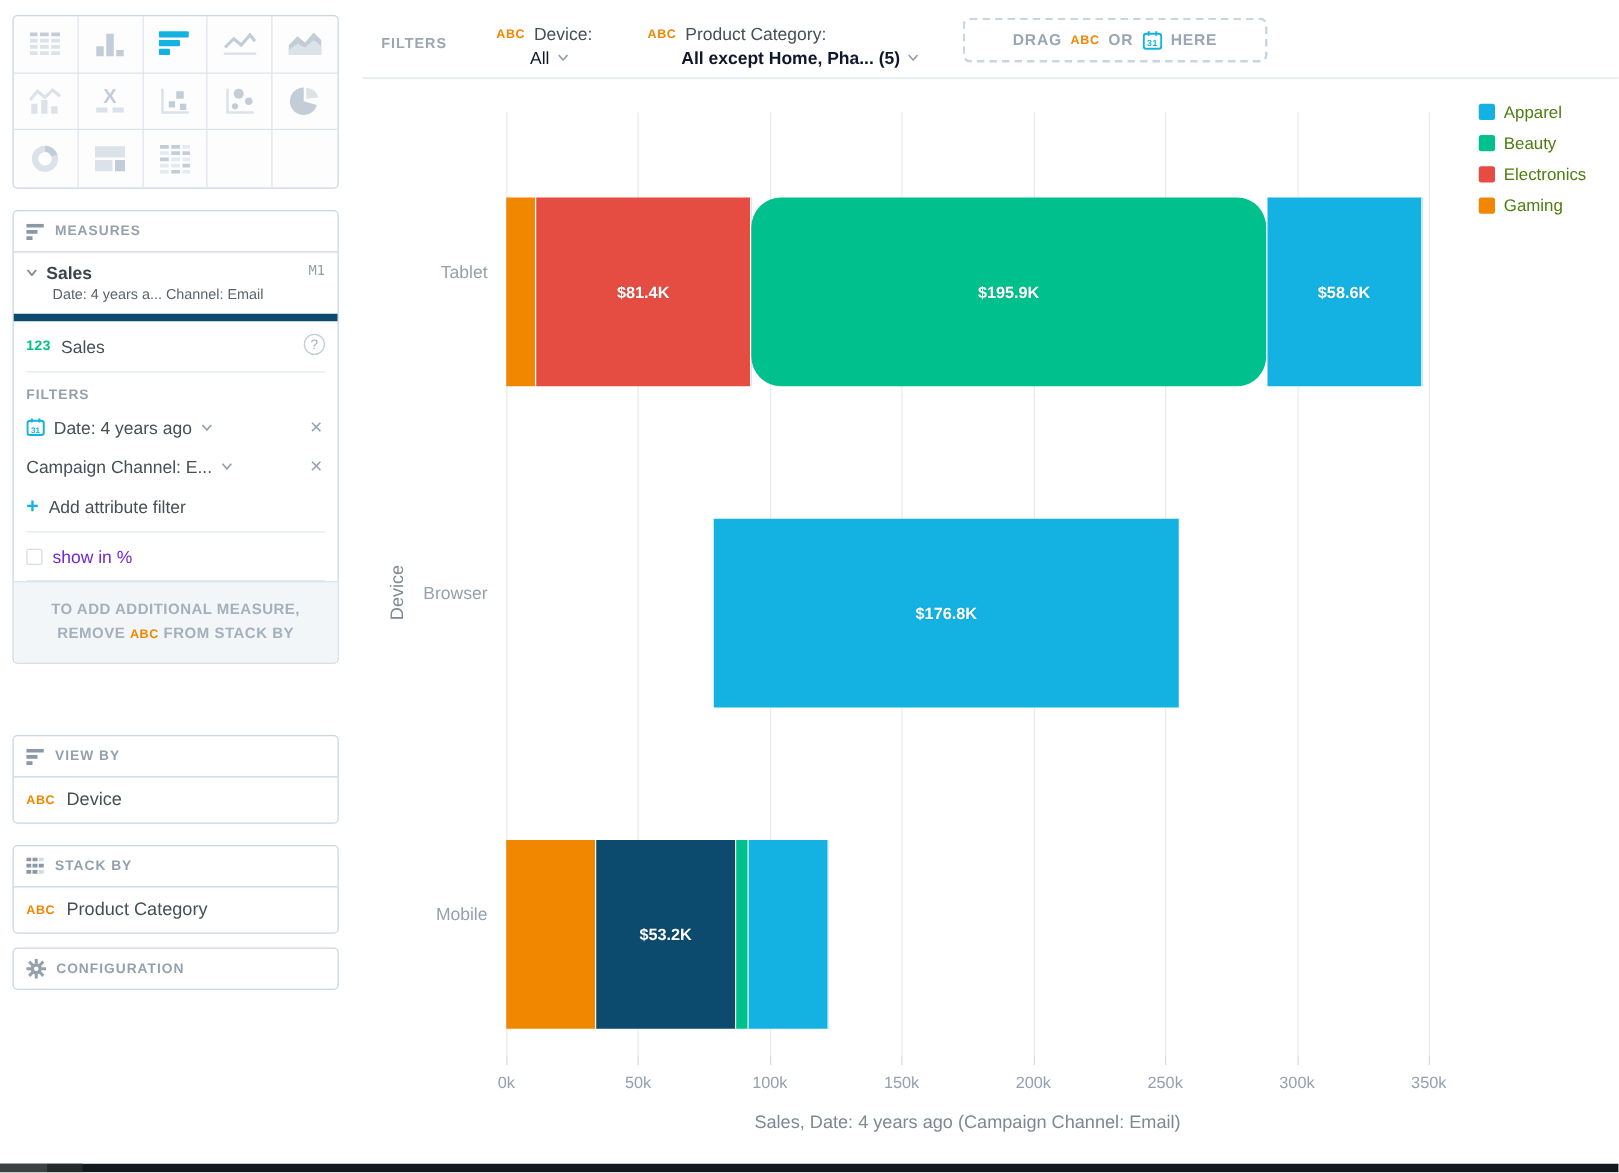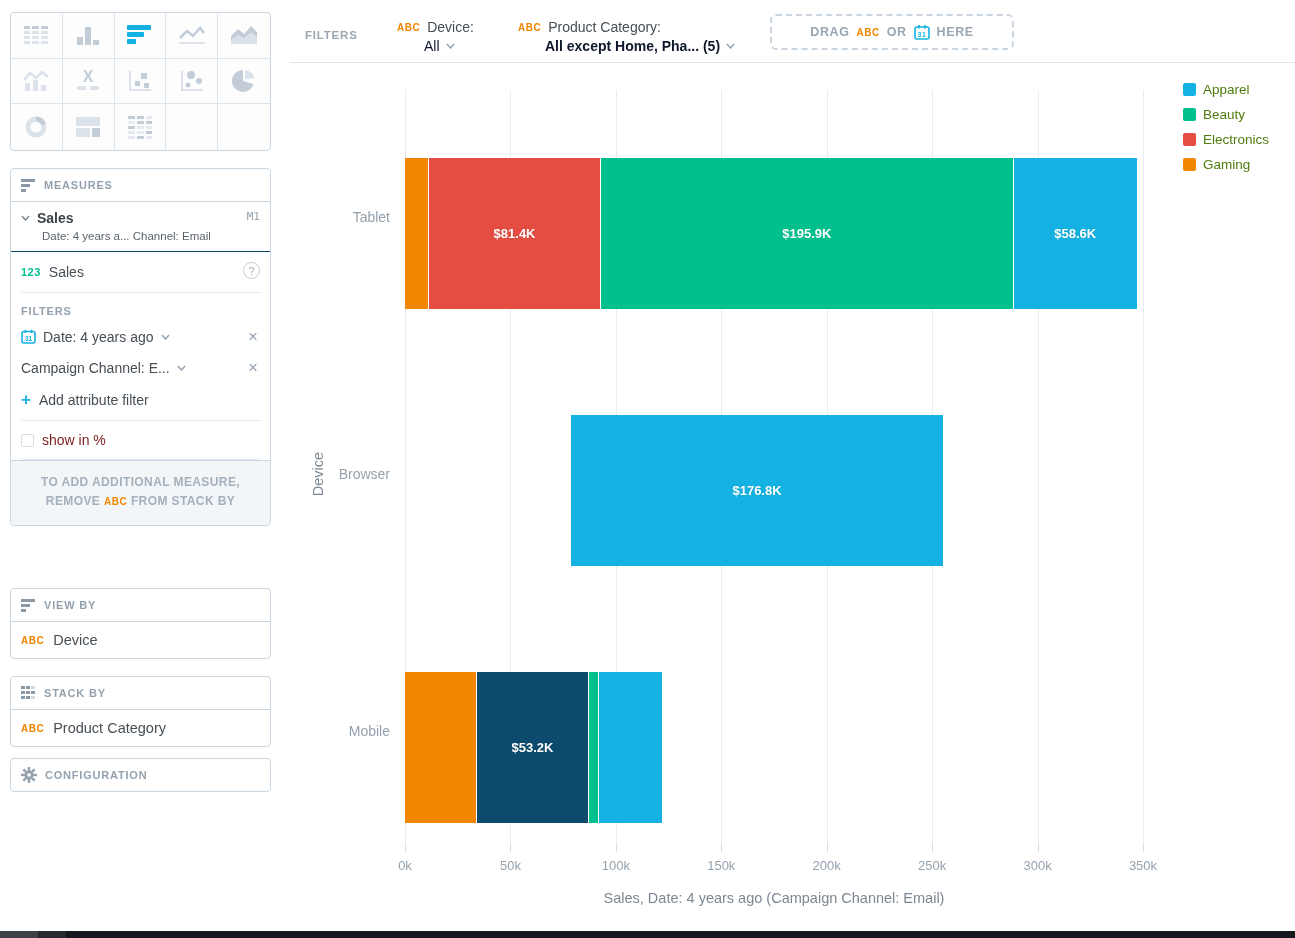--- a/index.html
+++ b/index.html
@@ -16,36 +16,36 @@
   .picker .cell:nth-child(5n) { border-right:none; }
   .picker .cell:nth-child(n+11) { border-bottom:none; }
 
   .card { position:absolute; left:10px; width:261px; border:1px solid #c9d6e2; border-radius:4px; background:#fff; }
   .bucket-header { display:flex; align-items:center; gap:8px; height:32px; padding:0 10px;
             font-size:11px; font-weight:bold; letter-spacing:0.8px; color:#94a1ad; }
   .measure-item { border-top:1px solid #c9d6e2; padding:8px 10px 9px 10px; position:relative; cursor:pointer; }
   .measure-item .m-title { display:flex; align-items:center; gap:7px; font-size:14px; font-weight:bold; color:#3b434b; }
   .measure-item .m-sub { font-size:11.5px; color:#5b636b; margin:4px 0 0 21px; }
   .m-badge { position:absolute; right:10px; top:8px; font-family:"DejaVu Sans Mono", monospace; font-size:11px; color:#94a1ad; }
-  .m-body { border-top:1px solid #0c4a6e; padding:0 10px; }
+  .m-body { border-top:6px solid #0c4a6e; padding:0 10px; }
   .row-123 { display:flex; align-items:center; gap:8px; padding:12px 0 12px 0; font-size:14px; position:relative; }
   .t-123 { color:#00c18d; font-size:11px; font-weight:bold; letter-spacing:0.5px; }
   .q-icon { position:absolute; right:0; top:10px; width:17px; height:17px; border:1px solid #c2ccd5; border-radius:50%;
             color:#a6b1bb; font-size:11px; display:flex; align-items:center; justify-content:center; }
   .hr { border-top:1px solid #e3e9ee; }
   .filters-label { font-size:11px; font-weight:bold; letter-spacing:0.8px; color:#94a1ad; padding:12px 0 4px 0; }
   .f-row { display:flex; align-items:center; gap:7px; padding:7px 0; font-size:14px; color:#464e56; cursor:pointer; }
   .f-row .grow { flex:1; display:flex; align-items:center; gap:7px; min-width:0; }
   .x-btn { color:#98a4af; font-size:17px; line-height:1; cursor:pointer; padding:0 2px; }
   .chev { width:9px; height:6px; flex:0 0 auto; }
   .add-filter { display:flex; align-items:center; gap:8px; padding:8px 0 12px 0; font-size:14px; cursor:pointer; }
   .plus { color:#14b2e2; font-size:17px; font-weight:bold; line-height:1; }
   .cb-row { display:flex; align-items:center; gap:8px; padding:11px 0; font-size:14px; cursor:pointer; }
   .cb { width:13px; height:13px; border:1px solid #bdc7d1; border-radius:2px; background:#fff; flex:0 0 auto; }
-  .cb-row.disabled { color:#7f1d1d; cursor:default; }
+  .cb-row.disabled { color:#6d28d9; cursor:default; }
   .cb-row.disabled .cb { border-color:#d7dde3; }
   .note { border-top:1px solid #c9d6e2; background:#f3f6f8; border-radius:0 0 4px 4px;
           padding:12px 14px 14px; text-align:center; font-size:12px; font-weight:bold; color:#a4b0bb;
           letter-spacing:0.4px; line-height:1.6; }
   .abc { color:#f18600; font-size:10px; font-weight:bold; letter-spacing:0.5px; }
   .bucket-item { border-top:1px solid #c9d6e2; display:flex; align-items:center; gap:9px; padding:10px 10px; font-size:14.5px; cursor:pointer; }
 
   
   .fb-label { position:absolute; left:305px; top:29px; font-size:11.5px; font-weight:bold; letter-spacing:0.8px; color:#9aa6b1; }
   .fb-chip { position:absolute; top:19px; font-size:14px; cursor:pointer; }
@@ -470,21 +470,21 @@
       <div class="tick-label" style="left: 85.7143%;">300k</div>
       <div class="gridline" style="left: 100%;"></div>
       <div class="tickmark" style="left: 100%;"></div>
       <div class="tick-label" style="left: 100%;">350k</div>
       <div class="bar-row" style="top: 68px;">
         <div class="cat-label" style="top: 50.5px;">Tablet</div>
         <div class="seg" style="left: 0%; width: 3.28571%; background: rgb(241, 134, 0);"></div>
         <div class="seg" style="left: 3.28571%; width: 23.2571%; background: rgb(229, 77, 66);">
           <span class="seg-label">$81.4K</span>
         </div>
-        <div class="seg" style="left: 26.5429%; width: 55.9714%; background: rgb(0, 193, 141);">
+        <div class="seg" style="left: 26.5429%; width: 55.9714%; background: rgb(0, 193, 141); border-radius: 24px;">
           <span class="seg-label">$195.9K</span>
         </div>
         <div class="seg" style="left: 82.5143%; width: 16.7429%; background: rgb(20, 178, 226);">
           <span class="seg-label">$58.6K</span>
         </div>
       </div>
       <div class="bar-row" style="top: 325px;">
         <div class="cat-label" style="top: 50.5px;">Browser</div>
         <div class="seg" style="left: 22.5143%; width: 50.5143%; background: rgb(20, 178, 226);">
           <span class="seg-label">$176.8K</span>

